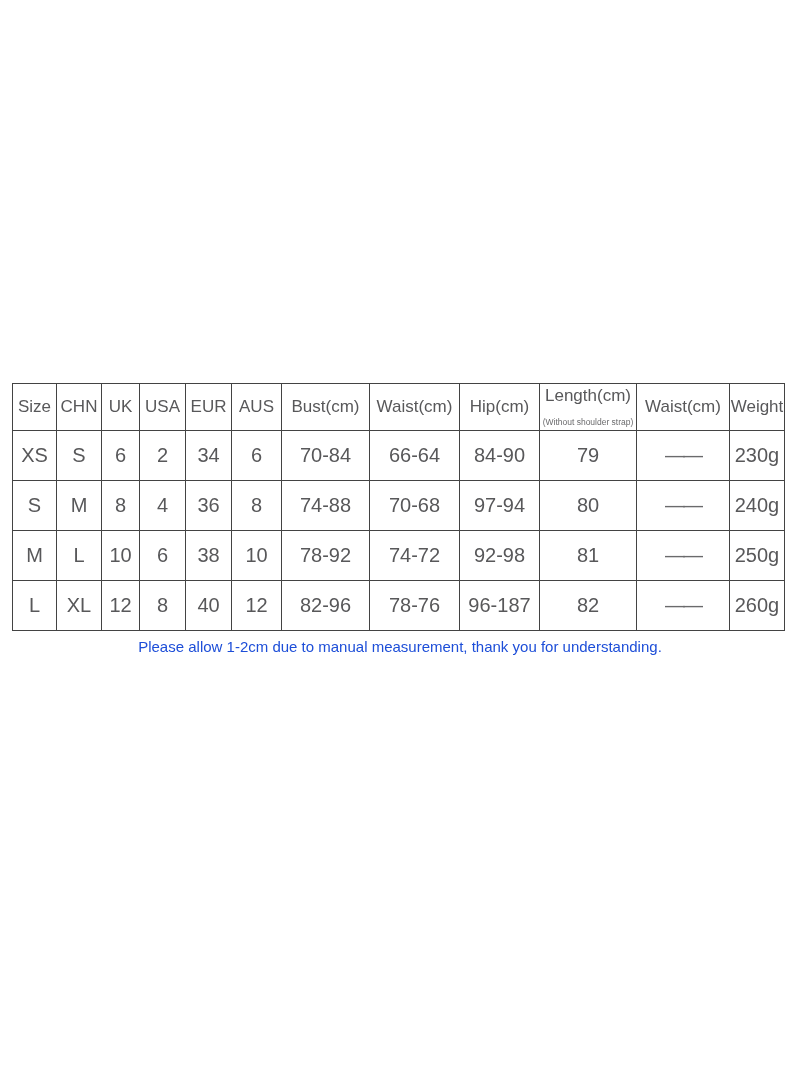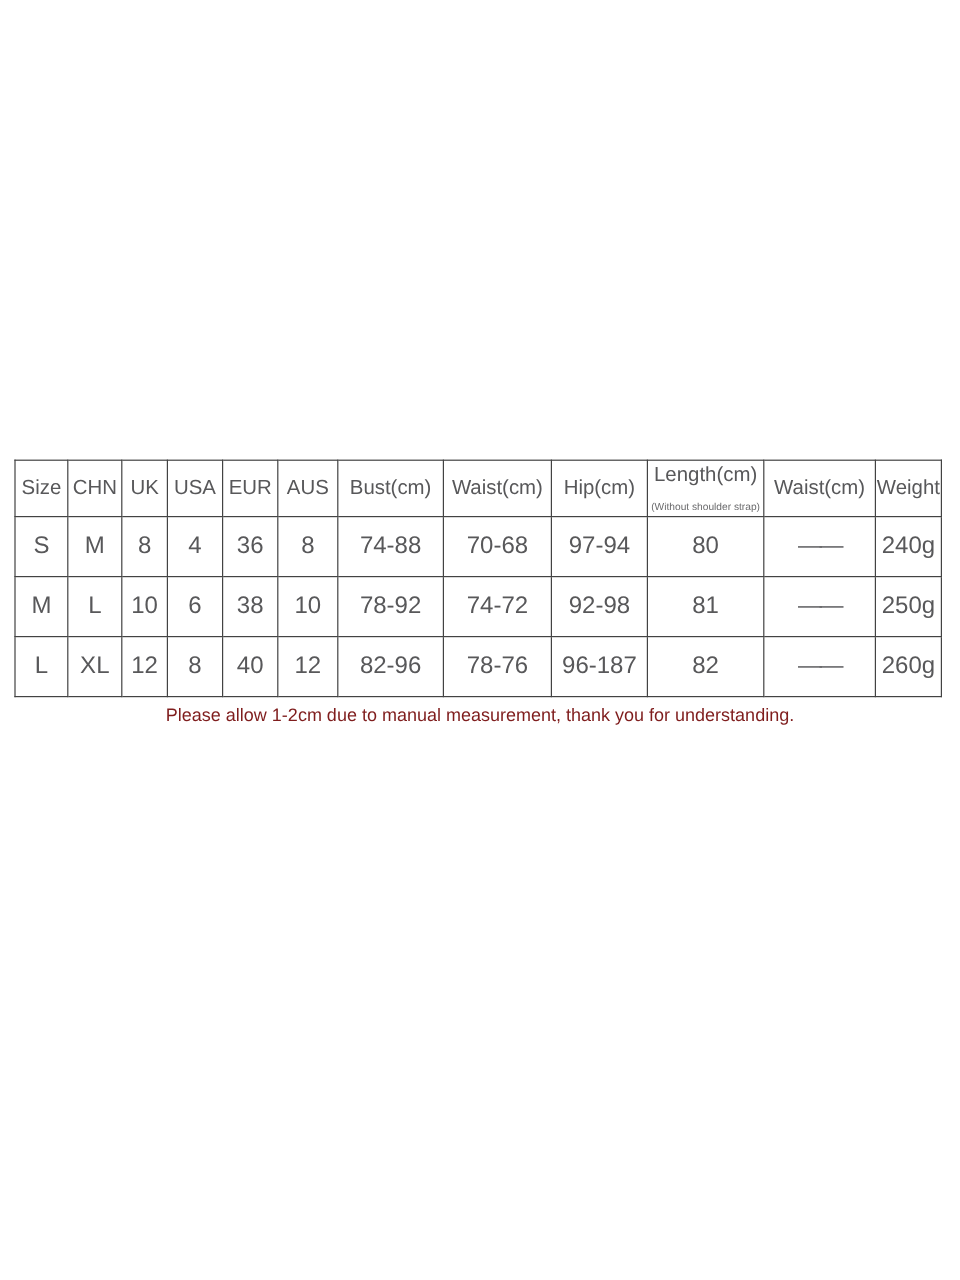--- a/index.html
+++ b/index.html
@@ -53,21 +53,21 @@
     white-space: nowrap;
   }
   td.dash-cell {
     font-size: 18px;
     letter-spacing: -2px;
     color: #6a6a6c;
   }
   .notes {
     margin-top: 7px;
     text-align: center;
-    color: #7f1d1d;
+    color: #1d4ed8;
   }
   .notes p {
     margin: 0 0 10px 0;
     font-size: 15px;
     line-height: 18px;
   }
 </style>
 </head>
 <body>
 
@@ -102,20 +102,34 @@
           <th>Hip(cm)</th>
           <th>
             <span>Length(cm)</span>
             <span class="hdr-sub">(Without shoulder strap)</span>
           </th>
           <th>Waist(cm)</th>
           <th>Weight</th>
         </tr>
       </thead>
       <tbody>
+        <tr>
+          <td>XS</td>
+          <td>S</td>
+          <td>6</td>
+          <td>2</td>
+          <td>34</td>
+          <td>6</td>
+          <td>70-84</td>
+          <td>66-64</td>
+          <td>84-90</td>
+          <td>79</td>
+          <td class="dash-cell">——</td>
+          <td>230g</td>
+        </tr>
         <tr>
           <td>S</td>
           <td>M</td>
           <td>8</td>
           <td>4</td>
           <td>36</td>
           <td>8</td>
           <td>74-88</td>
           <td>70-68</td>
           <td>97-94</td>

